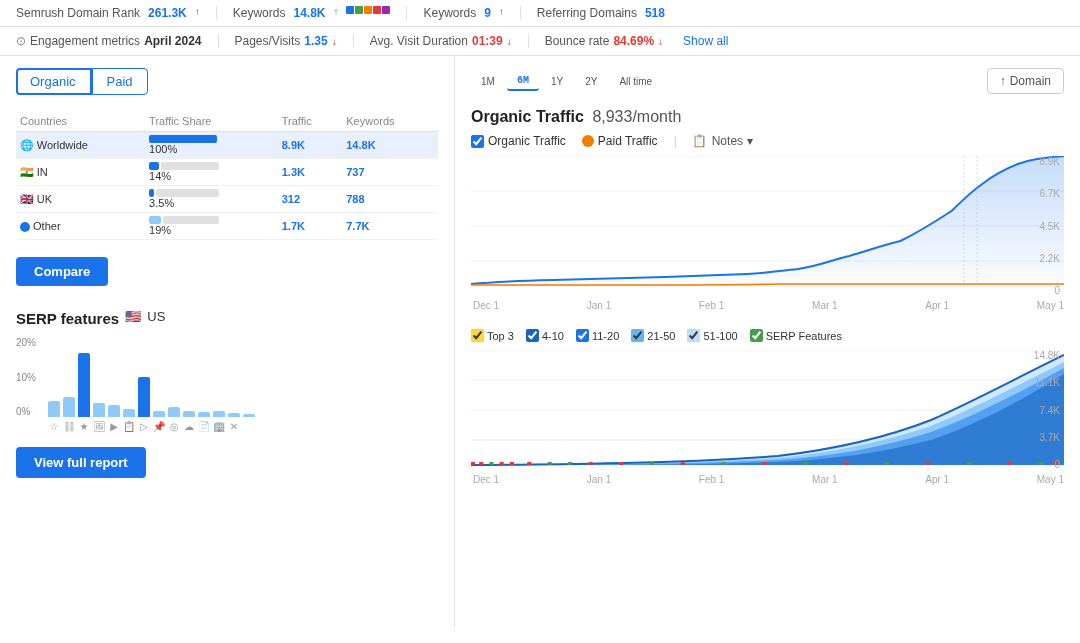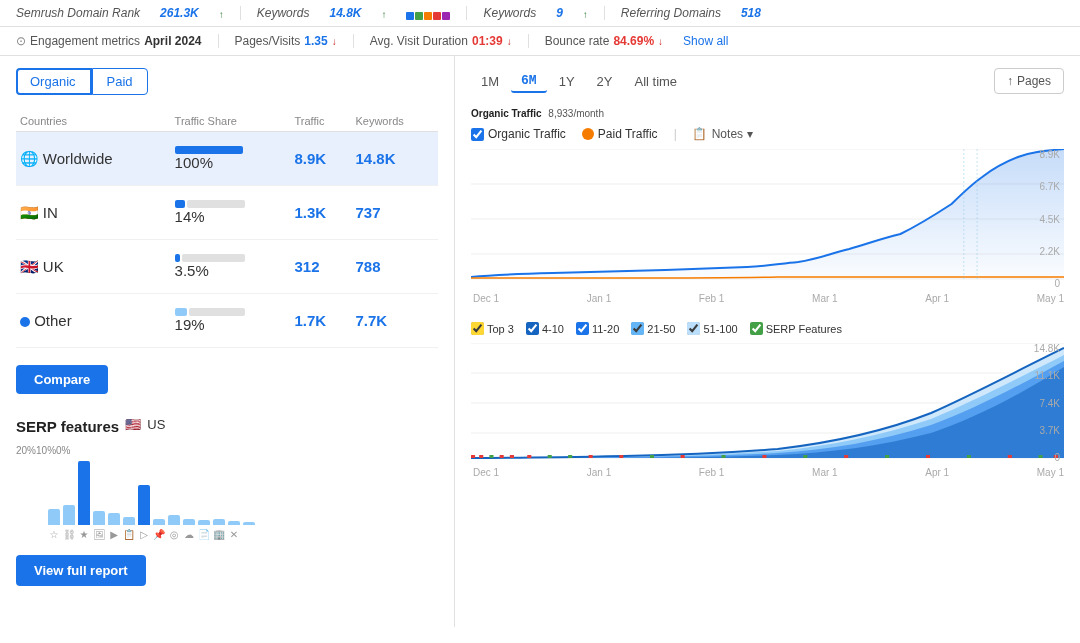--- a/index.html
+++ b/index.html
@@ -8,27 +8,26 @@
     .top-bar {
       display: flex;
       align-items: center;
       border-bottom: 1px solid #e0e0e0;
       padding: 6px 16px;
       gap: 0;
       background: #fff;
     }
     .top-bar-item {
       display: flex;
-      align-items: flex-end;
-      gap: 20px;
+      align-items: flex-start;
+      gap: 8px;
       padding: 0 16px;
       border-right: 1px solid #e0e0e0;
       font-size: 12px;
       color: #555;
-      font-style: italic;
     }
     .top-bar-item:first-child { padding-left: 0; }
     .top-bar-item .label { color: #555; font-weight: 500; }
     .top-bar-item .value { color: #1a73e8; font-weight: 600; }
     .arrow-up { color: #2e7d32; font-size: 10px; }
     .arrow-down { color: #c62828; font-size: 10px; }
     .color-bar { display: flex; gap: 1px; }
     .color-bar span { display: inline-block; width: 8px; height: 8px; border-radius: 1px; }
 
     .second-bar {
@@ -103,22 +102,22 @@
     }
     .country-table th {
       text-align: left;
       font-size: 11px;
       color: #888;
       font-weight: 500;
       padding: 4px 4px;
       border-bottom: 1px solid #e0e0e0;
     }
     .country-table td {
-      padding: 14px 4px;
-      font-size: 15px;
+      padding: 3px 4px;
+      font-size: 11px;
       border-bottom: 1px solid #f0f0f0;
     }
     .country-table tr.highlighted {
       background: #e8f0fe;
     }
     .country-table .blue-link { color: #1a73e8; font-weight: 600; }
 
     .compare-btn {
       background: #1a73e8;
       color: #fff;
@@ -132,21 +131,21 @@
     }
 
     .serp-section .section-title { margin-top: 4px; }
     .serp-header { display: flex; align-items: center; gap: 6px; margin-bottom: 10px; }
 
     .chart-area-serp {
       width: 100%;
       height: 100px;
       position: relative;
     }
-    .serp-y-labels { position: absolute; left: 0; top: 0; display: flex; justify-content: space-between; height: 80px; font-size: 10px; color: #888; }
+    .serp-y-labels { position: absolute; left: 0; top: 0; display: flex; flex-direction: column; justify-content: space-between; height: 80px; font-size: 10px; color: #888; }
     .serp-bars { display: flex; align-items: flex-end; gap: 3px; height: 80px; margin-left: 32px; }
     .serp-bar { background: #1a73e8; border-radius: 2px 2px 0 0; width: 12px; }
     .serp-icons { display: flex; gap: 3px; margin-left: 32px; margin-top: 4px; font-size: 10px; color: #999; }
     .serp-icon { width: 12px; text-align: center; }
 
     .view-report-btn {
       background: #1a73e8;
       color: #fff;
       border: none;
       padding: 8px 18px;
@@ -170,21 +169,21 @@
       justify-content: space-between;
       margin-bottom: 14px;
     }
     .time-buttons { display: flex; gap: 2px; }
     .time-btn {
       padding: 3px 10px;
       border: none;
       background: transparent;
       color: #555;
       cursor: pointer;
-      font-size: 13px;
+      font-size: 10px;
       font-weight: 500;
       border-radius: 3px;
     }
     .time-btn.active {
       color: #1a73e8;
       border-bottom: 2px solid #1a73e8;
       font-weight: 700;
       font-family: Liberation Mono, monospace;
     }
     .export-btn {
@@ -195,21 +194,21 @@
       border: 1px solid #ccc;
       background: #fff;
       color: #555;
       cursor: pointer;
       border-radius: 4px;
       font-size: 12px;
     }
 
     .chart-section { margin-bottom: 18px; }
     .chart-title {
-      font-size: 10px;
+      font-size: 16px;
       font-weight: 700;
       color: #222;
       margin-bottom: 8px;
     }
     .chart-title .count { font-weight: 400; color: #555; margin-left: 4px; }
 
     .legend {
       display: flex;
       align-items: center;
       gap: 16px;
@@ -463,21 +462,21 @@
     <div class="time-controls">
       <div class="time-buttons">
         <button class="time-btn">1M</button>
         <button class="time-btn active">6M</button>
         <button class="time-btn">1Y</button>
         <button class="time-btn">2Y</button>
         <button class="time-btn">All time</button>
       </div>
       <button class="export-btn">
         <span>↑</span>
-        <span>Pages</span>
+        <span>Domain</span>
       </button>
     </div>
 
     <div class="chart-section">
       <div class="chart-title">
         <span>Organic Traffic</span>
         <span class="count">8,933/month</span>
       </div>
       <div class="legend">
         <div class="legend-item">

